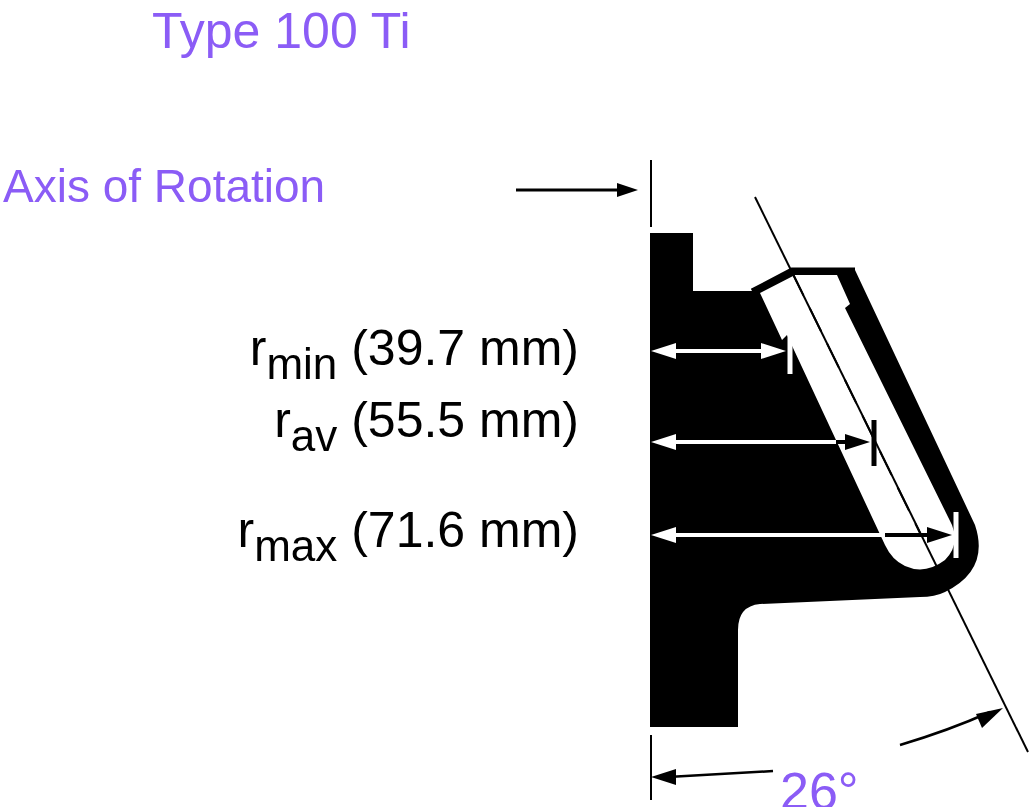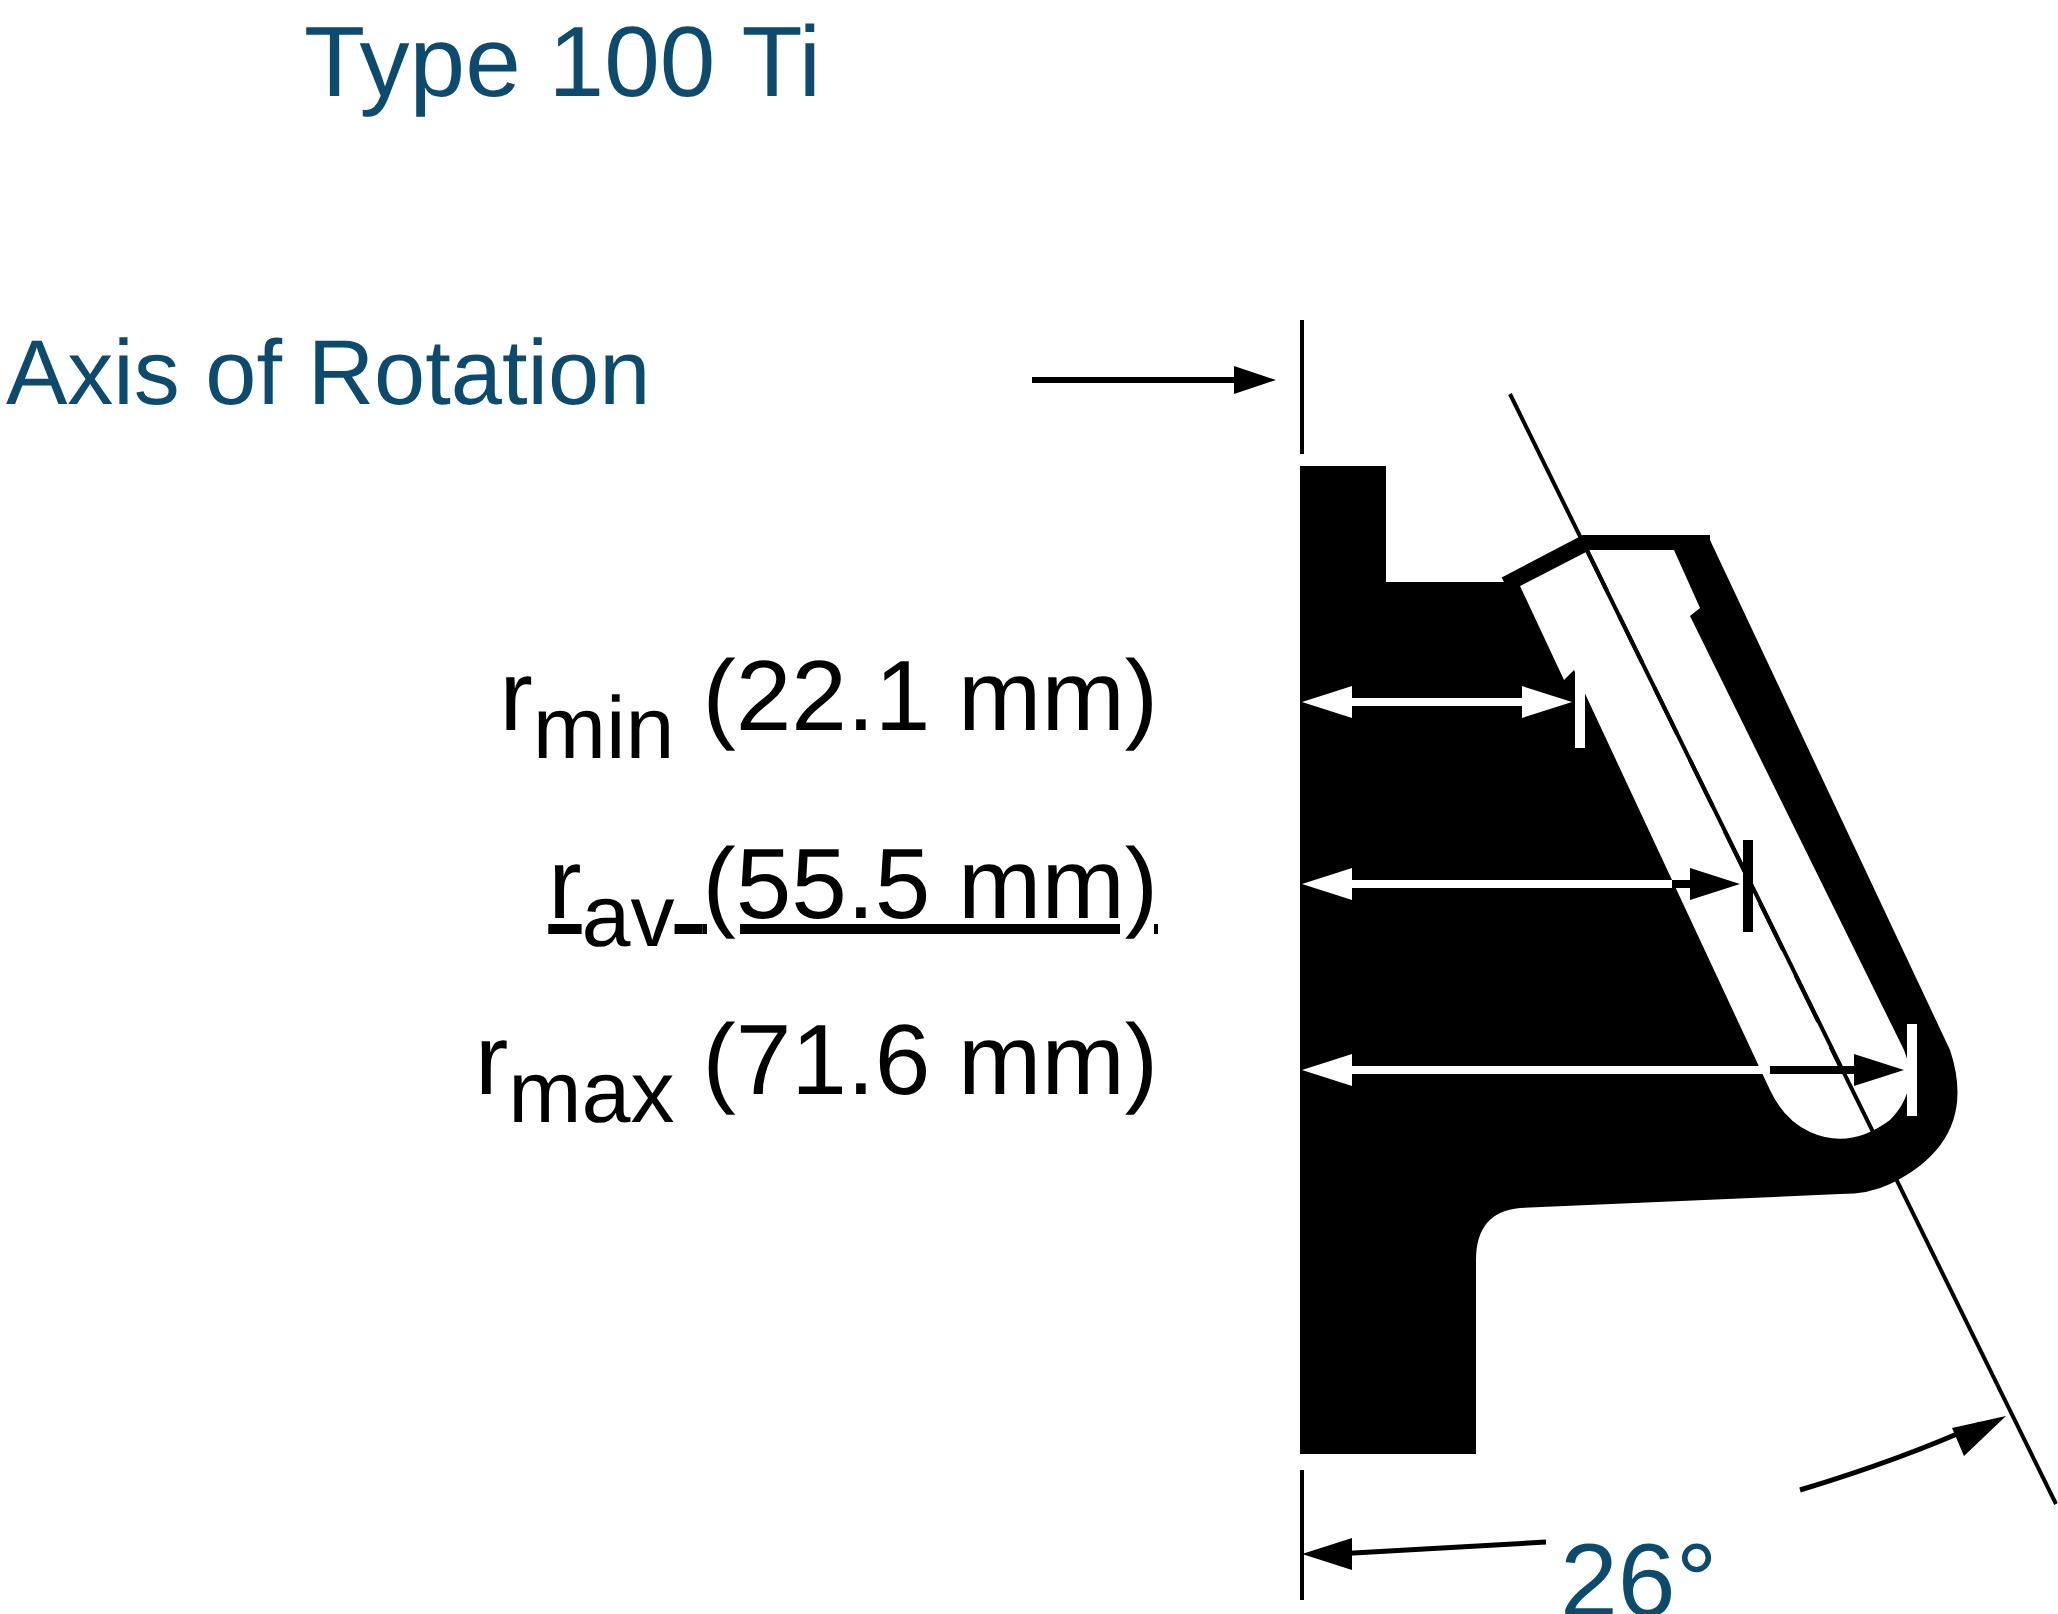--- a/index.html
+++ b/index.html
@@ -1,24 +1,24 @@
 <!DOCTYPE html>
 <html><head>
 <meta charset="utf-8">
 <style>
   html, body { margin:0; padding:0; background:#ffffff; }
   body { width:1029px; height:807px; position:relative; overflow:hidden;
          font-family: "Liberation Sans", "DejaVu Sans", sans-serif; color:#000; }
-  .txt { position:absolute; white-space:nowrap; line-height:1; color:#0c4a6e; }
+  .txt { position:absolute; white-space:nowrap; line-height:1; color:#8b5cf6; }
   #title { left:152px; top:6px; font-size:50px; }
   #axis-label { left:3px; top:163px; font-size:46px; }
   .rlabel { position:absolute; right:450px; font-size:50px; white-space:nowrap; line-height:1; }
   .rlabel sub { font-size:44px; vertical-align:-14px; line-height:0; }
   #r-min { top:323px; }
-  #r-av { top:417px;text-decoration:underline; }
+  #r-av { top:395px; }
   #r-max { top:505px; }
   #angle-label { left:780px; top:745px; font-size:52px;margin-top:20px; }
   svg { position:absolute; left:0; top:0; }
 </style>
 </head>
 <body>
 
 <svg width="1029" height="807" viewBox="0 0 1029 807">
 
   <line x1="651" y1="160" x2="651" y2="227" stroke="#000" stroke-width="2"></line>
@@ -78,17 +78,17 @@
     <path d="M668,777 Q720,774 773,771" fill="none" stroke="#000" stroke-width="2.5"></path>
     <polygon points="651,777 676,769 676,785" fill="#000"></polygon>
     <path d="M900,745 Q950,730 990,712" fill="none" stroke="#000" stroke-width="2.5"></path>
     <polygon points="1003,708 982,728 976,714" fill="#000"></polygon>
   </g>
 </svg>
 
 <div id="title" class="txt">Type 100 Ti</div>
 <div id="axis-label" class="txt">Axis of Rotation</div>
 
-<div id="r-min" class="rlabel"><span>r</span><sub>min</sub> <span>(22.1 mm)</span></div>
+<div id="r-min" class="rlabel"><span>r</span><sub>min</sub> <span>(39.7 mm)</span></div>
 <div id="r-av" class="rlabel"><span>r</span><sub>av</sub> <span>(55.5 mm)</span></div>
 <div id="r-max" class="rlabel"><span>r</span><sub>max</sub> <span>(71.6 mm)</span></div>
 
 <div id="angle-label" class="txt">26°</div>
 
 </body></html>

